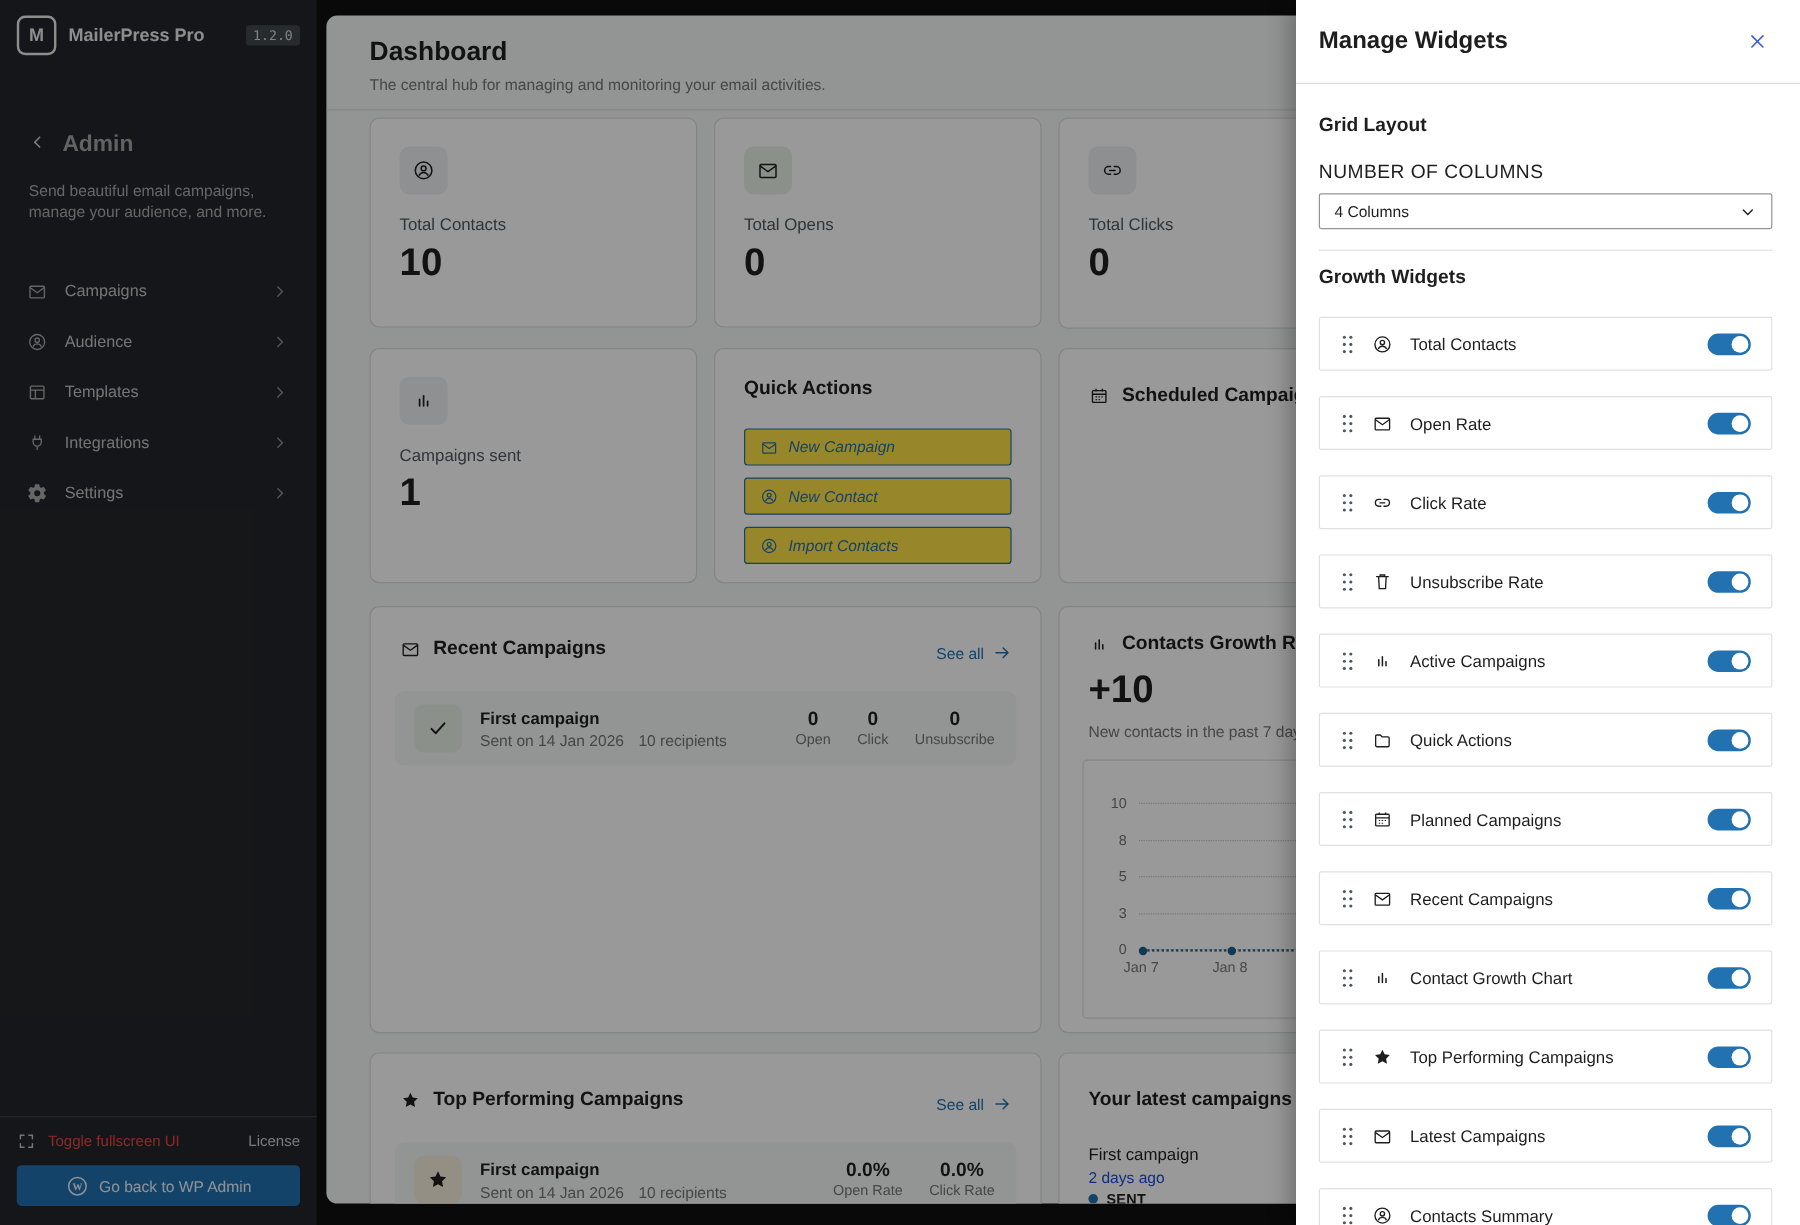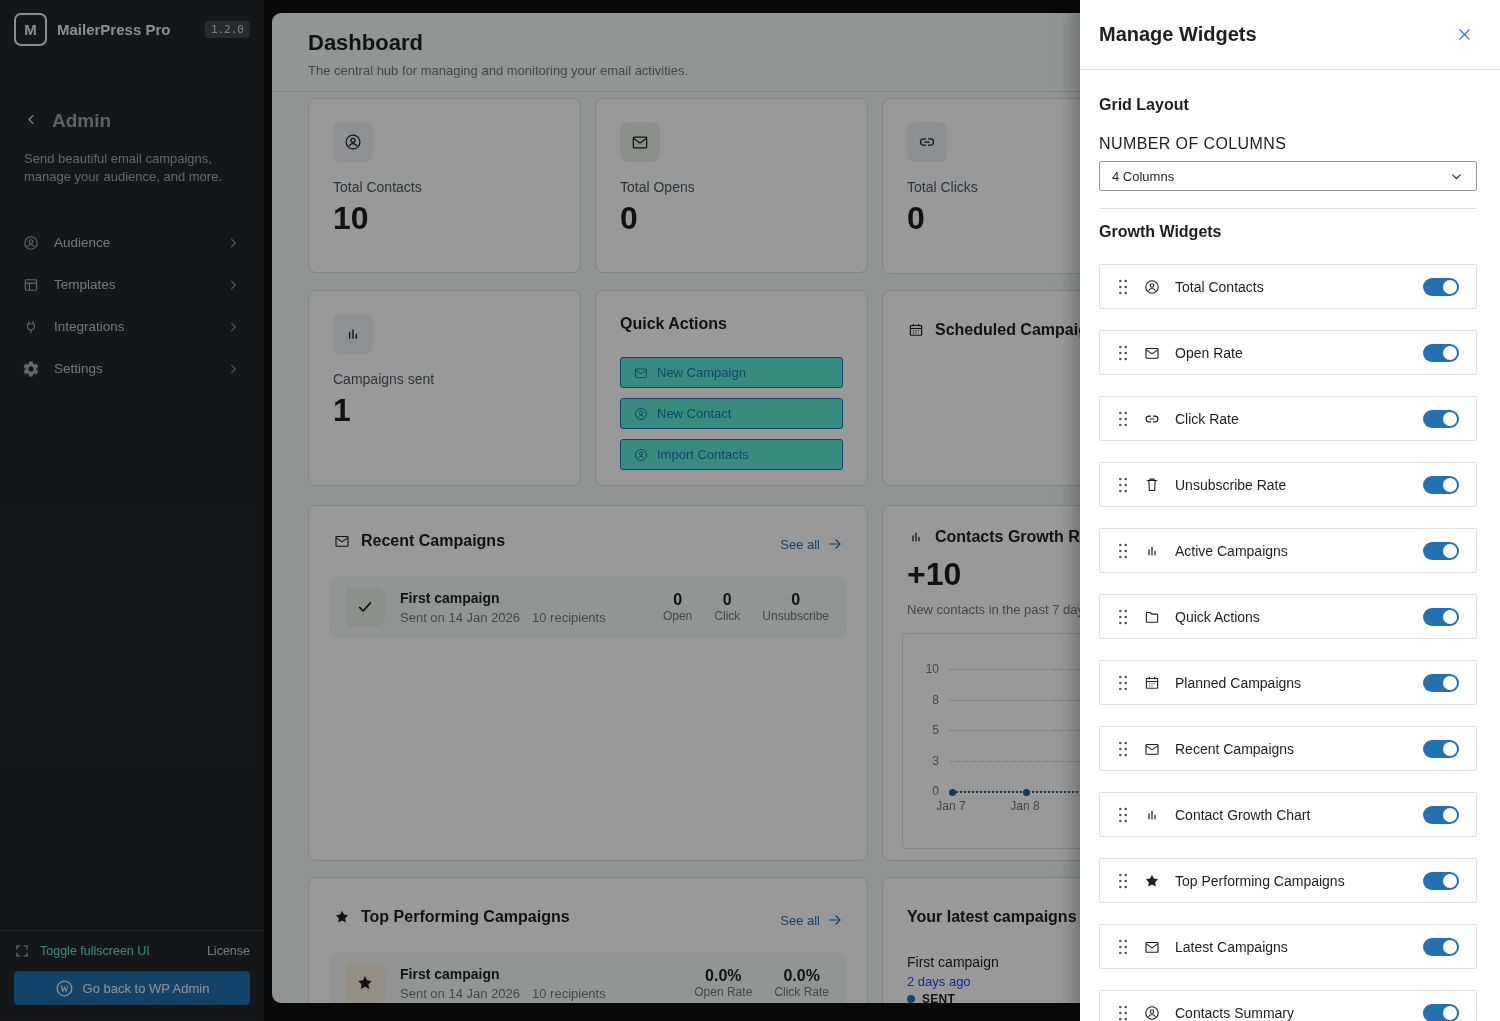--- a/index.html
+++ b/index.html
@@ -22,21 +22,21 @@
   .nav-item{display:flex;align-items:center;height:42px;padding:0 24px 0 22px;cursor:pointer;color:#b6b9bc;}
   .nav-ic{width:18px;height:18px;flex:none;display:flex;align-items:center;color:#a7aaad;}
   .nav-ic svg{width:18px;height:18px;}
   .nav-label{margin-left:14px;font-size:13.5px;color:#c3c4c7;}
   .nav-chev{margin-left:auto;color:#8c8f94;display:flex;}
   .nav-chev svg{width:14px;height:14px;}
   .sidebar-footer{position:absolute;left:0;right:0;bottom:0;border-top:1px solid #3b3e42;padding:12px 14px 16px 14px;}
   .fs-row{display:flex;align-items:center;}
   .fs-ic{width:16px;height:16px;color:#c3c4c7;display:flex;}
   .fs-ic svg{width:16px;height:16px;}
-  .fs-label{margin-left:10px;font-size:12.5px;color:#5eead4;}
+  .fs-label{margin-left:10px;font-size:12.5px;color:#ef4444;}
   .license-link{margin-left:auto;font-size:12.5px;color:#c9cbce;cursor:pointer;}
   .wp-btn{margin-top:12px;height:34px;background:#2271b1;border-radius:4px;display:flex;align-items:center;
     justify-content:center;color:#eef4f9;font-size:13px;cursor:pointer;gap:9px;}
   .wp-btn svg{width:19px;height:19px;}
 
   
   .main{position:absolute;left:272px;top:13px;width:1178px;height:990px;background:#f6f7f7;
     border-radius:9px;overflow:hidden;}
   .main-header{padding:17px 36px 13px 36px;border-bottom:1px solid #dcdcde;}
   .main-title{font-size:22px;font-weight:600;color:#1e1e1e;}
@@ -49,21 +49,21 @@
   .stat-card .tile{position:absolute;left:24px;top:23px;}
   .stat-label{position:absolute;left:24px;top:80px;font-size:14px;color:#50575e;}
   .stat-value{position:absolute;left:24px;top:101px;font-size:32px;font-weight:700;color:#1e1e1e;}
   .card-head{position:absolute;left:24px;top:28px;display:flex;align-items:center;gap:10px;}
   .card-head svg{width:18px;height:18px;color:#1e1e1e;}
   .card-title{font-size:16px;font-weight:600;color:#1e1e1e;}
   .see-all{position:absolute;right:24px;top:30px;display:flex;align-items:center;gap:7px;color:#2271b1;
     font-size:13px;cursor:pointer;}
   .see-all svg{width:16px;height:16px;}
   .qa-btn{height:29px;border:1px solid #2271b1;border-radius:3px;color:#2271b1;font-size:13px;display:flex;
-    align-items:center;padding:0 12px;gap:8px;margin:0 24px 10px 24px;cursor:pointer;background:#5eead4;}
+    align-items:center;padding:0 12px;gap:8px;margin:0 24px 10px 24px;cursor:pointer;background:#fde047;font-style:italic;}
   .qa-btn svg{width:16px;height:16px;}
   .camp-row{position:absolute;left:20px;right:20px;top:70px;height:62px;background:#f6f7f7;border-radius:8px;
     display:flex;align-items:center;padding:0 18px 0 16px;box-sizing:border-box;}
   .camp-info{margin-left:15px;}
   .camp-name{font-size:14px;font-weight:600;color:#1e1e1e;}
   .camp-meta{margin-top:4px;font-size:13px;color:#757575;display:flex;gap:12px;}
   .camp-stats{margin-left:auto;display:flex;gap:22px;}
   .camp-stat{text-align:center;}
   .camp-stat .v{font-size:16px;font-weight:600;color:#1e1e1e;}
   .camp-stat .l{margin-top:0;font-size:12px;color:#757575;}
@@ -131,20 +131,34 @@
       <div class="back-btn">
         <span><svg viewBox="0 0 24 24" width="15" height="15" fill="none" stroke="currentColor" stroke-width="2" stroke-linecap="round">
               <path d="M14.5 5.5L8 12l6.5 6.5"></path>
             </svg></span>
       </div>
       <div class="admin-title">Admin</div>
     </div>
     <div class="sidebar-desc">Send beautiful email campaigns, manage your audience, and more.</div>
     <div class="nav">
 
+    <div class="nav-item">
+          <span class="nav-ic">
+            <svg viewBox="0 0 24 24" fill="none" stroke="currentColor" stroke-width="1.5">
+              <rect x="4" y="6" width="16" height="13" rx="1"></rect>
+              <path d="M4 7.5l8 5.7 8-5.7"></path>
+            </svg>
+          </span>
+          <span class="nav-label">Campaigns</span>
+          <span class="nav-chev">
+            <svg viewBox="0 0 24 24" fill="none" stroke="currentColor" stroke-width="2" stroke-linecap="round">
+              <path d="M9.5 5.5L16 12l-6.5 6.5"></path>
+            </svg>
+          </span>
+        </div>
         <div class="nav-item">
           <span class="nav-ic">
             <svg viewBox="0 0 24 24" fill="none" stroke="currentColor" stroke-width="1.5">
               <circle cx="12" cy="12" r="8.3"></circle>
               <circle cx="12" cy="10" r="2.4"></circle>
               <path d="M7.4 17.2c.9-2.1 2.6-3.2 4.6-3.2s3.7 1.1 4.6 3.2"></path>
             </svg>
           </span>
           <span class="nav-label">Audience</span>
           <span class="nav-chev">

